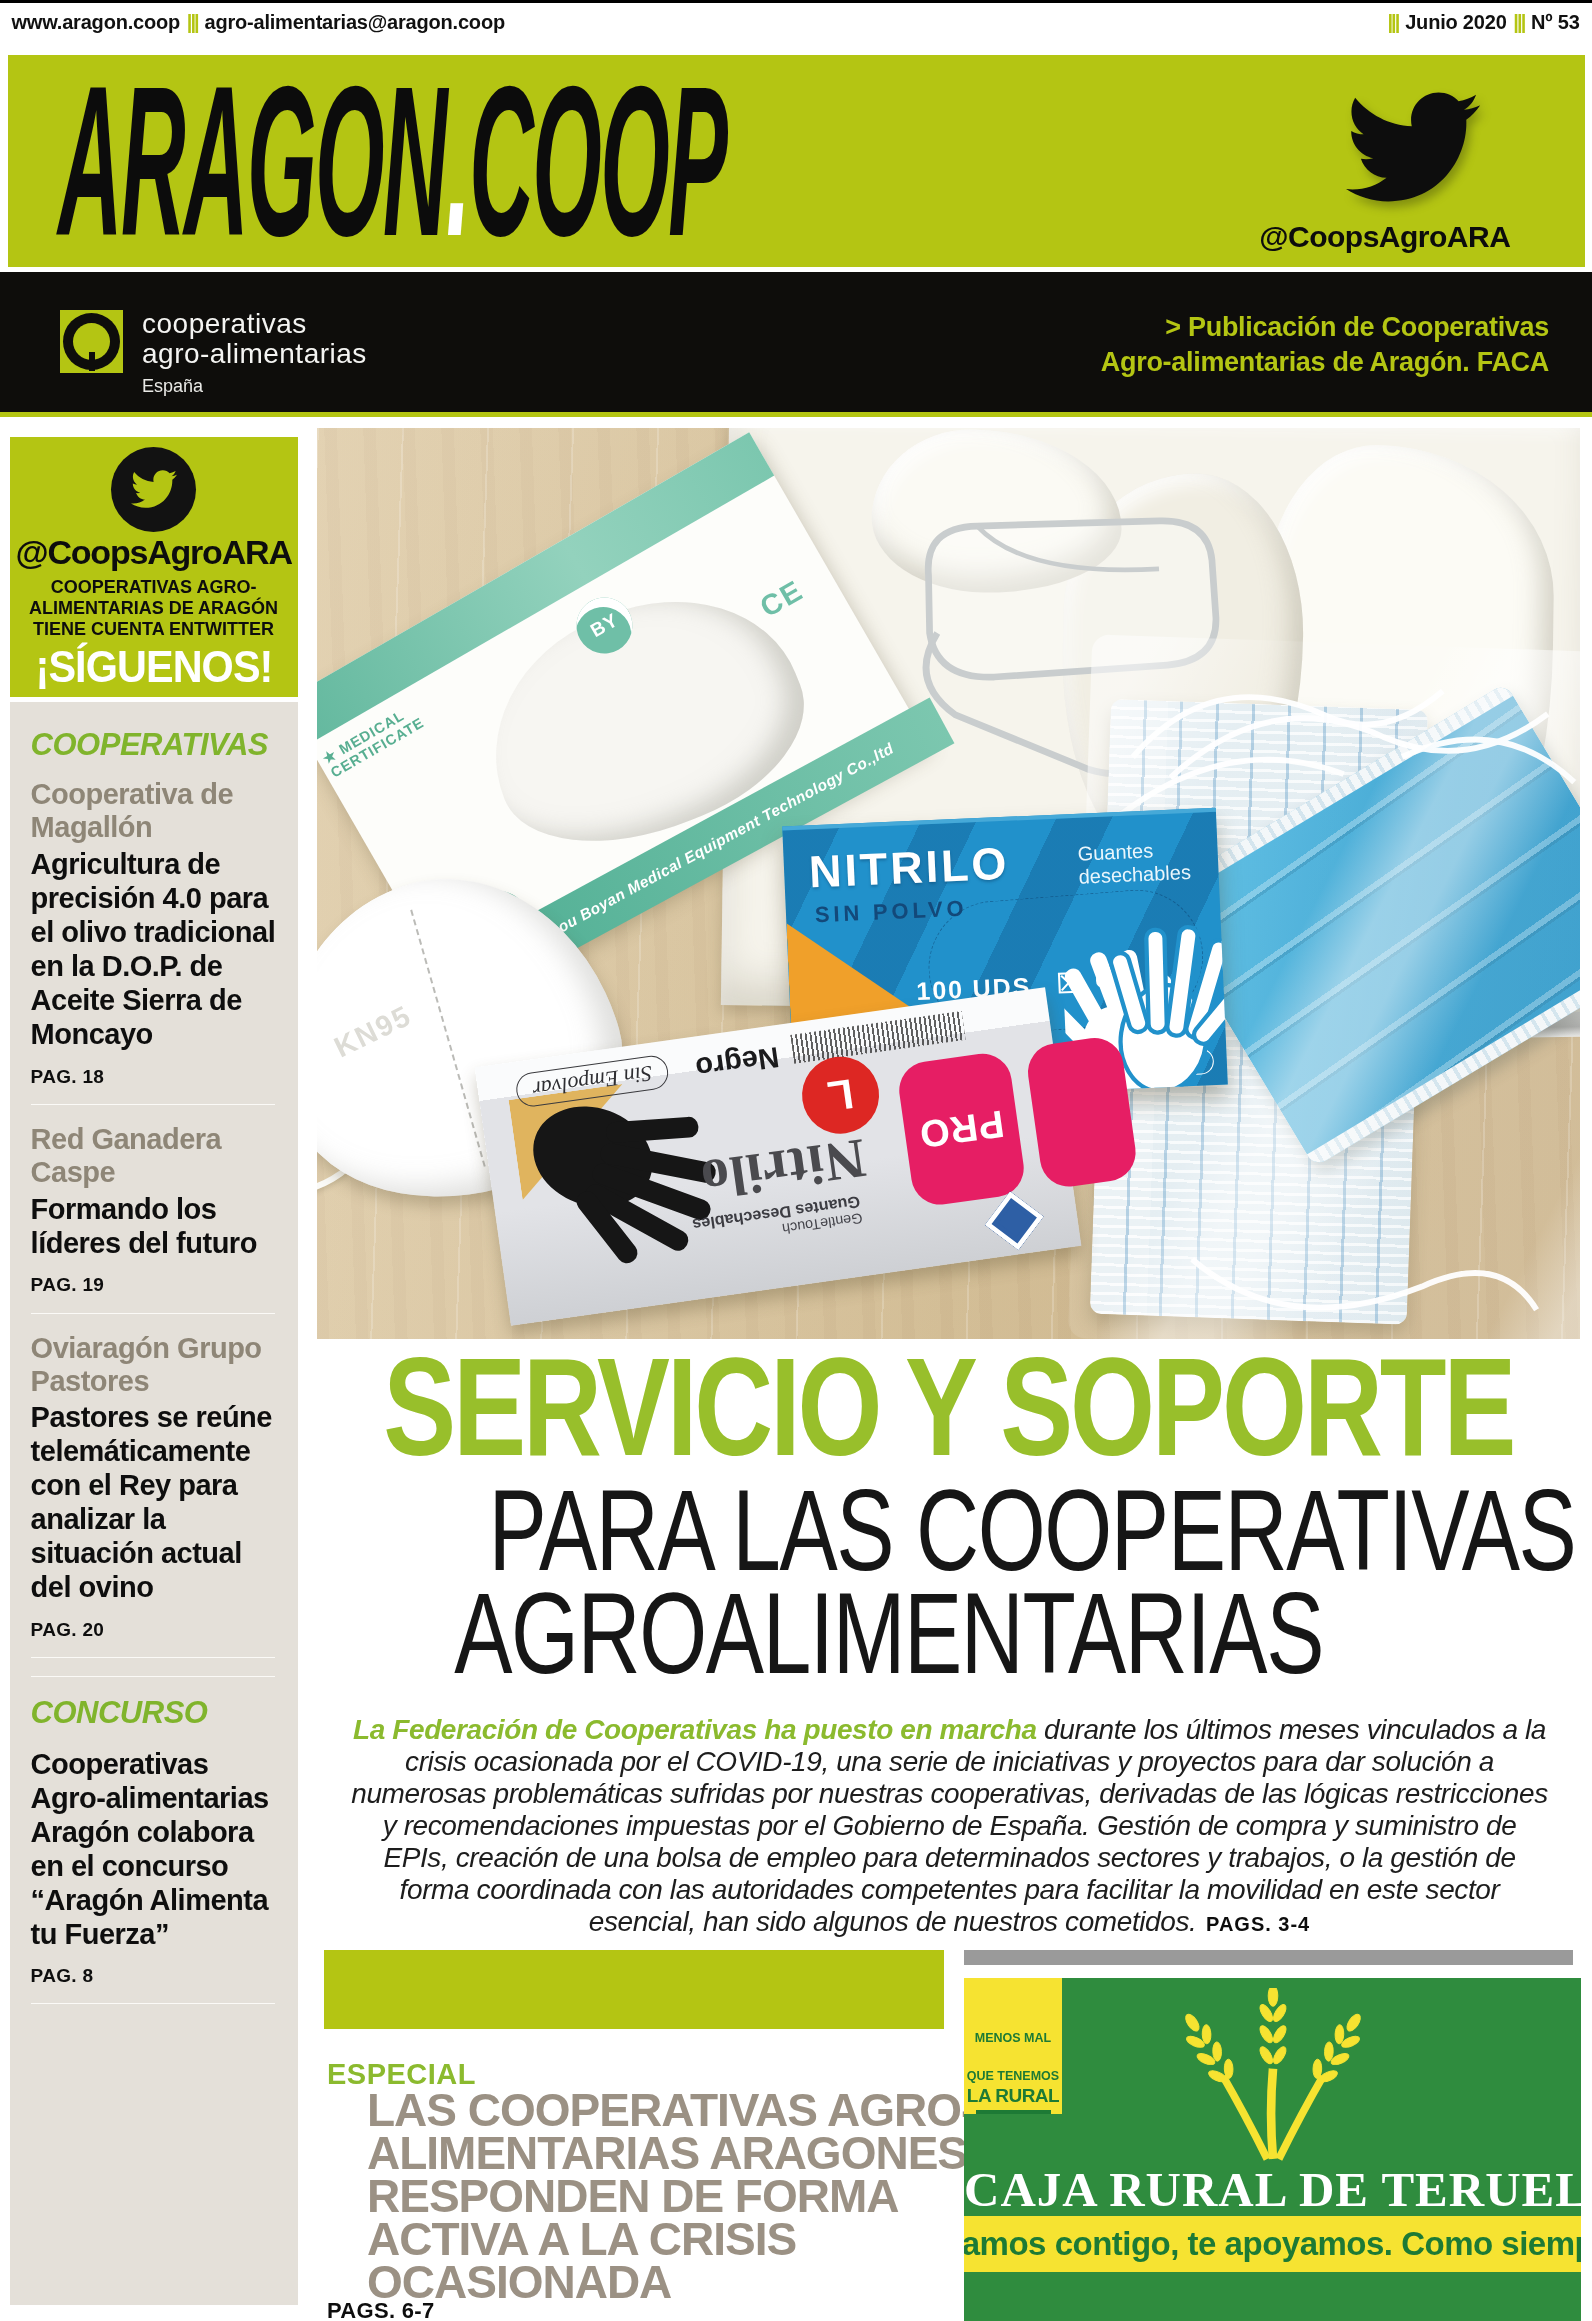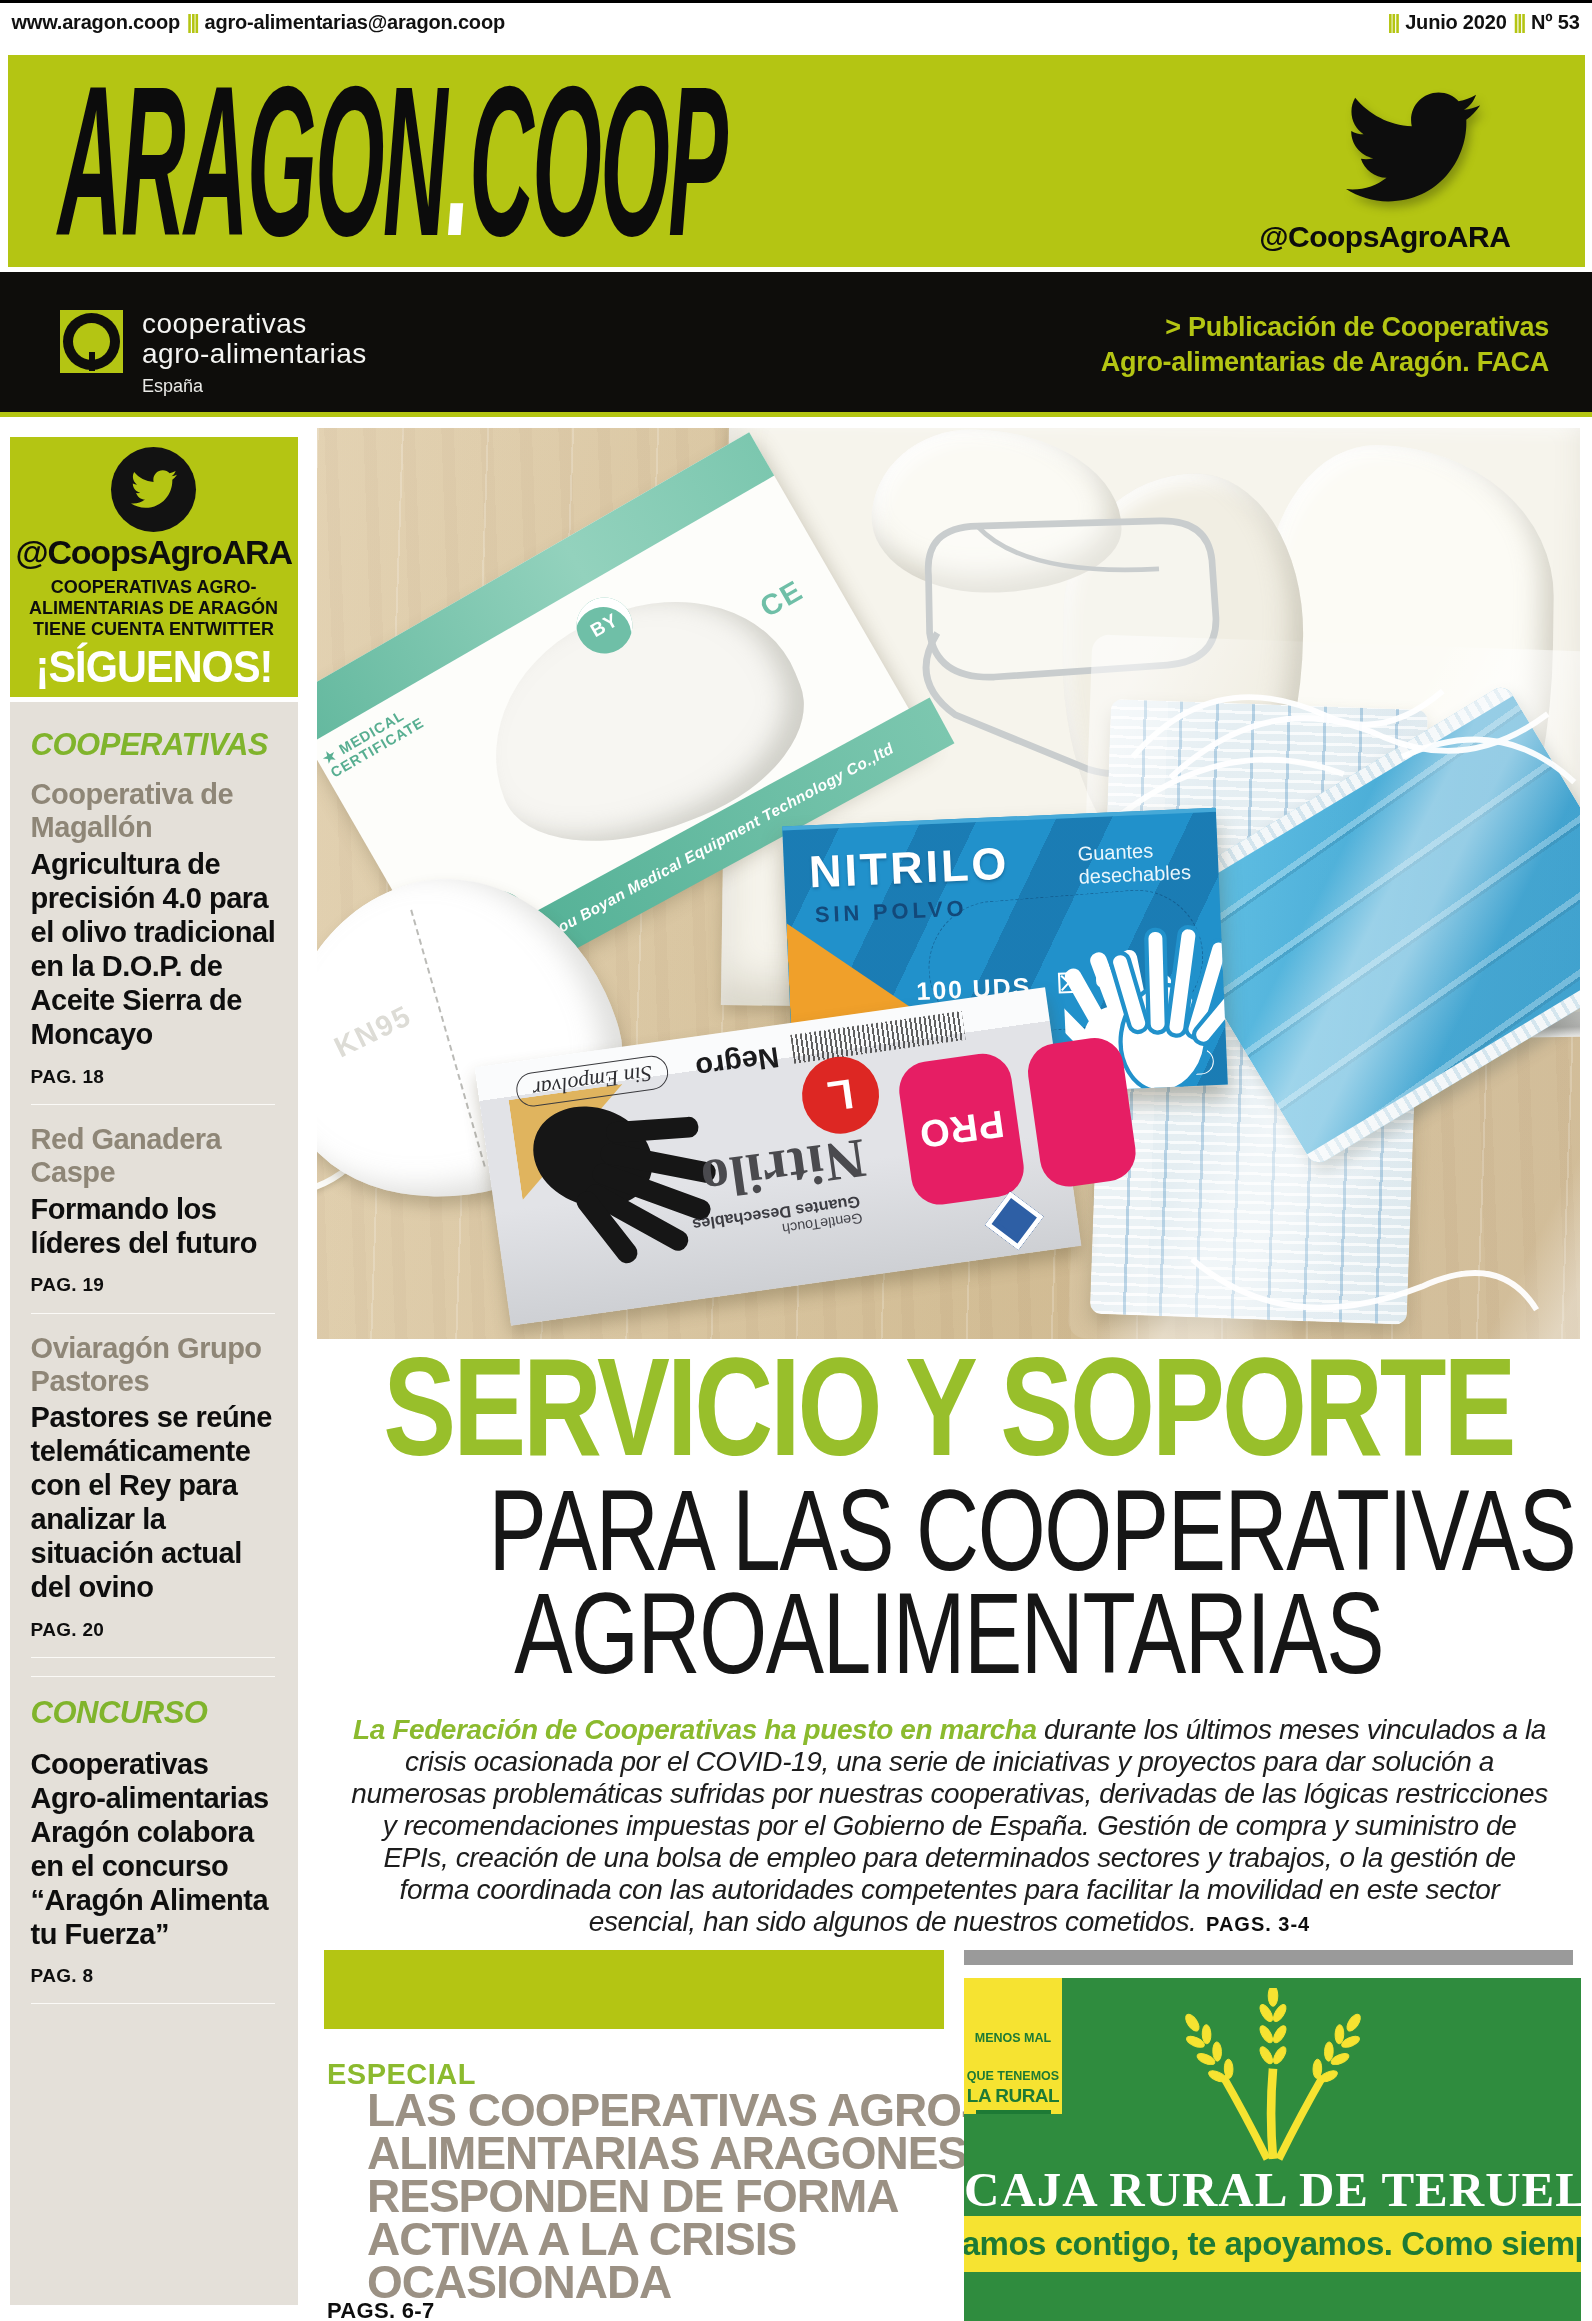--- a/index.html
+++ b/index.html
@@ -144,21 +144,21 @@
                background:repeating-linear-gradient(90deg,#f2f6f8 0 7.7px, #cfe2ec 7.7px 11.5px); }
   .blue-mask::after { content:""; position:absolute; left:0; right:0; bottom:0; height:15.4px; border-radius:0 0 13.4px 13.4px;
                background:repeating-linear-gradient(90deg,#f2f6f8 0 7.7px, #cfe2ec 7.7px 11.5px); }
   .loops-svg { position:absolute; left:0; top:0; width:500px; height:692px; }
   .plastic { position:absolute; inset:-5.8px; border-radius:17.3px; pointer-events:none;
              background:linear-gradient(115deg, rgba(255,255,255,0.55) 0 7%, rgba(255,255,255,0.10) 22% 42%,
                         rgba(255,255,255,0.50) 50% 56%, rgba(255,255,255,0.12) 66% 88%, rgba(255,255,255,0.45) 96%); }
   
   .headline { position:absolute; left:317px; width:1263px; top:1343px; height:127px; display:flex; align-items:center; justify-content:center; }
   .headline span { font-size:140px; font-weight:bold; color:#98bf2b; transform:scaleX(0.78); letter-spacing:-3.8px; white-space:nowrap; }
-  .subhead { position:absolute; left:317px; width:1263px; top:1479px; text-align:center; color:#161616;text-decoration:underline; }
+  .subhead { position:absolute; left:317px; width:1263px; top:1479px; text-align:left; color:#161616;text-decoration:underline; }
   .subhead .line { display:block; }
   .subhead .inner { display:inline-block; font-size:115px; line-height:103px; transform:scaleX(0.76); letter-spacing:-1.9px; white-space:nowrap; }
   .lede { position:absolute; left:349px; width:1201px; top:1714px; text-align:center;
           font-style:italic; font-size:28px; line-height:32px; color:#1d1d1d; letter-spacing:-0.4px; }
   .lede .hl { color:#8bba2e; font-weight:bold; }
   .lede .pages { font-style:normal; font-weight:bold; font-size:20px; letter-spacing:1px; margin-left:9.6px; color:#0d0d0d; }
   
   .lime-band { position:absolute; left:324px; top:1950px; width:620px; height:79px; background:#b4c513; }
   .especial-kicker { position:absolute; left:327px; top:2058px; color:#8bba2e; font-weight:bold; font-size:29px; letter-spacing:0.5px; }
   .especial-title { position:absolute; left:327px; top:2089px; width:663px; color:#9b9184;

